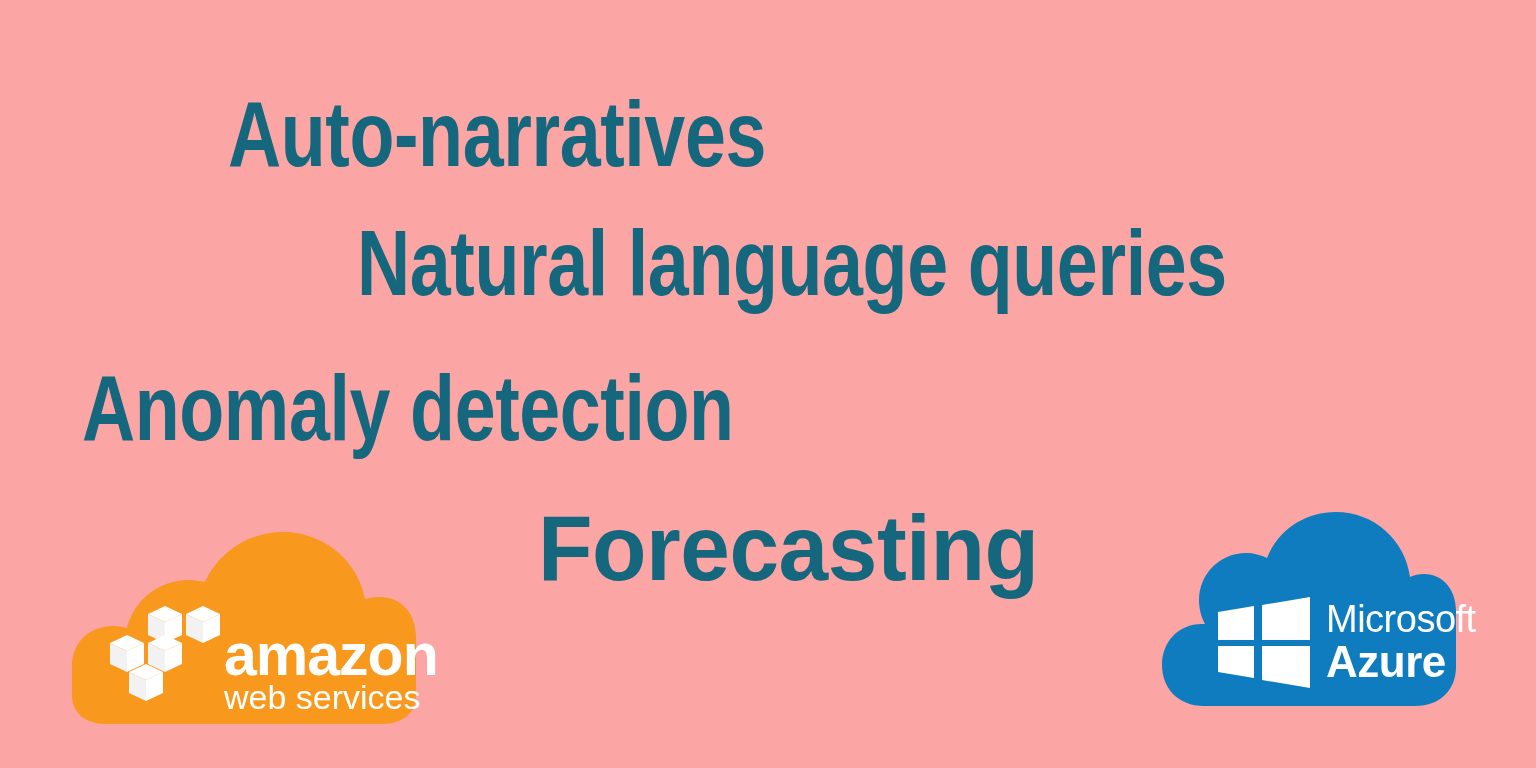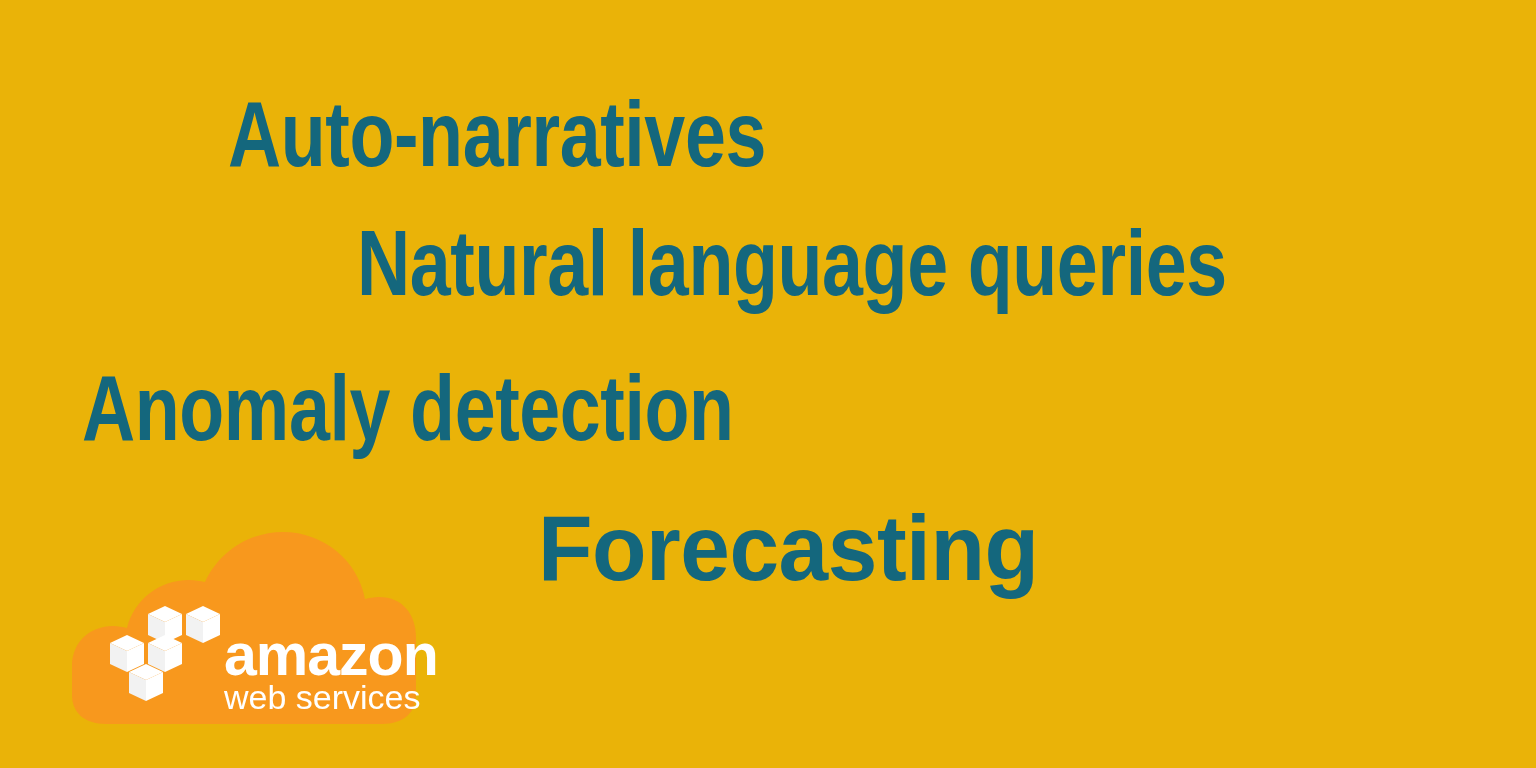--- a/index.html
+++ b/index.html
@@ -8,21 +8,21 @@
     padding: 0;
     background: #ffffff;
   }
   body {
     font-family: "Liberation Sans", sans-serif;
   }
   #slide {
     position: relative;
     width: 1536px;
     height: 768px;
-    background: #eab308;
+    background: #fca5a5;
     overflow: hidden;
   }
 
   
   .phrase {
     position: absolute;
     color: #14677d;
     font-family: "Liberation Sans", sans-serif;
     font-weight: bold;
     white-space: nowrap;
@@ -154,14 +154,46 @@
           <polygon points="97,140 97,161 80,169 80,148" fill="#ffffff"></polygon>
         </g>
       </g>
 
       <text class="logo-text" x="158" y="143" font-family="'Liberation Sans', sans-serif" font-size="59" font-weight="bold" letter-spacing="-1">amazon</text>
 
       <text class="logo-text" x="158" y="177" font-family="'Liberation Sans', sans-serif" font-size="34" font-weight="normal" letter-spacing="0">web services</text>
     </svg>
   </div>
 
+  <div class="cloud-logo" id="azure-logo">
+    <svg viewBox="0 0 302 200" xmlns="http://www.w3.org/2000/svg">
+
+      <g>
+        <path fill="#0F7CC0" d="M46 194
+                 C 20 194 4 176 4 153
+                 C 4 130 20 112 44 112
+                 C 45 112 46 112 47 112
+                 C 43 105 41 96 41 88
+                 C 41 62 62 41 88 41
+                 C 96 41 103 43 109 46
+                 C 120 18 147 0 178 0
+                 C 216 0 247 28 252 65
+                 C 256 63 261 62 266 62
+                 C 286 62 298 79 298 99
+                 L 298 155
+                 C 298 177 283 194 257 194
+                 Z"></path>
+      </g>
+
+      <g fill="#ffffff">
+        <polygon points="60,100 96,94 96,128 60,128"></polygon>
+        <polygon points="104,93 152,85 152,128 104,128"></polygon>
+        <polygon points="60,134 96,134 96,166 60,160"></polygon>
+        <polygon points="104,134 152,134 152,176 104,168"></polygon>
+      </g>
+
+      <text class="logo-text" x="168" y="120" font-family="'Liberation Sans', sans-serif" font-size="38" font-weight="normal" letter-spacing="-0.5">Microsoft</text>
+
+      <text class="logo-text" x="168" y="165" font-family="'Liberation Sans', sans-serif" font-size="44" font-weight="bold" letter-spacing="-0.5">Azure</text>
+    </svg>
+  </div>
 
 </div>
 
 </body></html>

